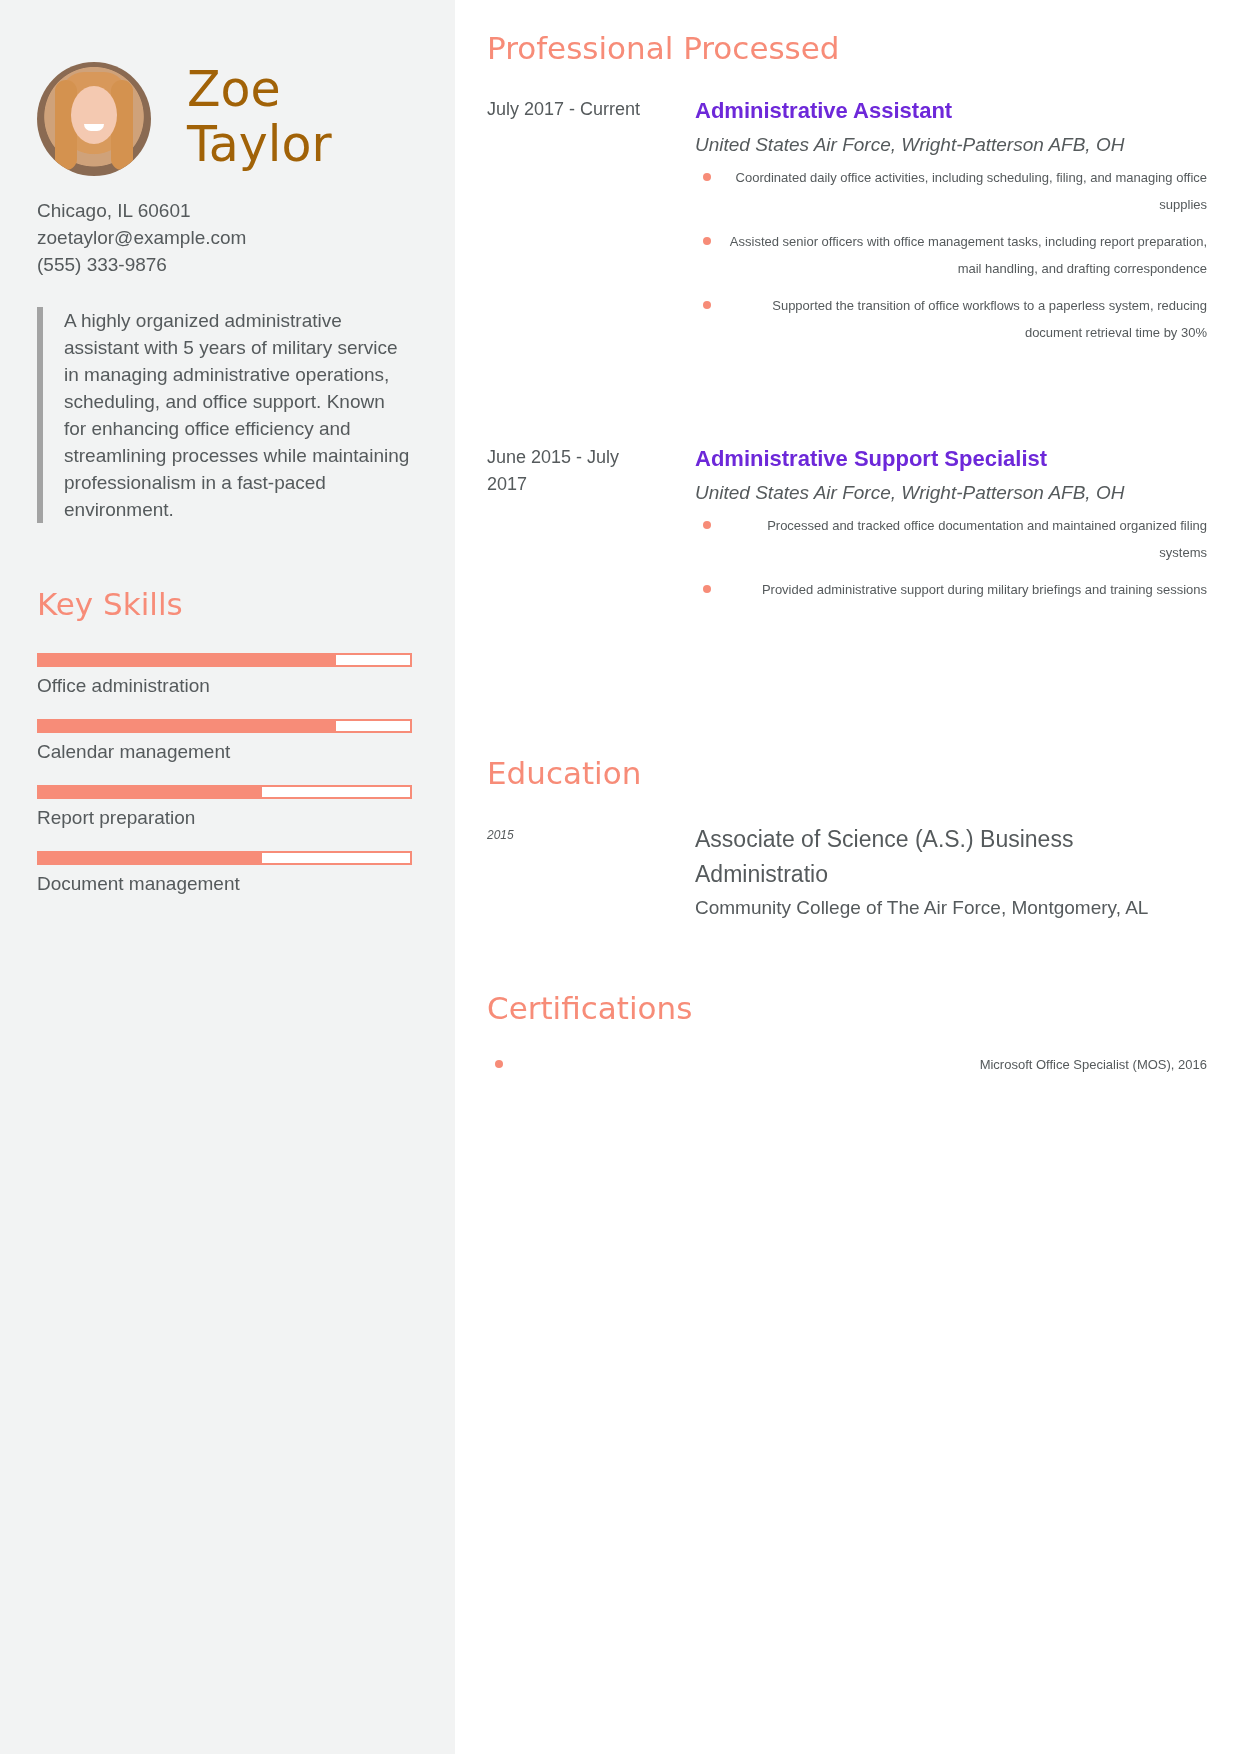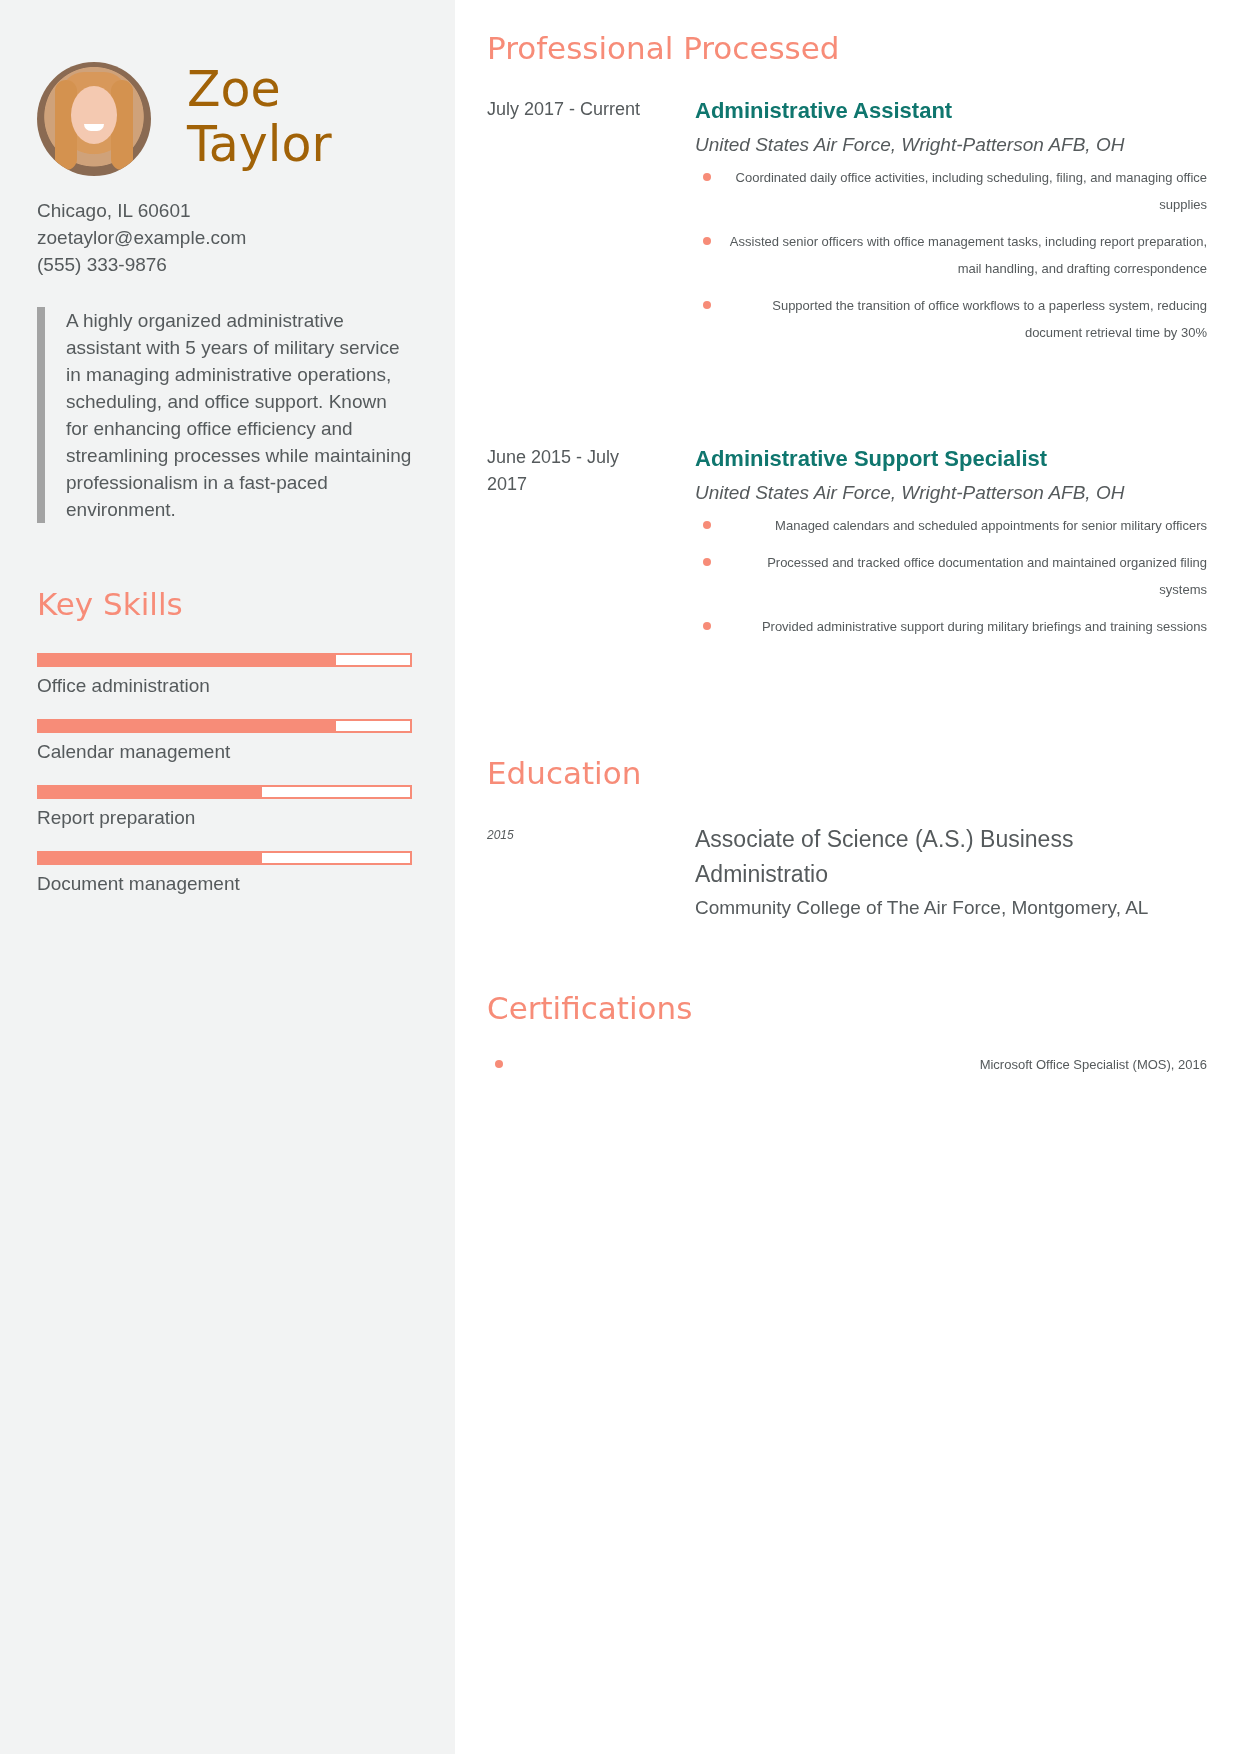--- a/index.html
+++ b/index.html
@@ -23,35 +23,35 @@
   .avatar .hair-r { position:absolute; left: 74px; top: 18px; width: 22px; height: 90px; border-radius: 12px; background:#d4924f; }
   .avatar .hair-top { position:absolute; left: 24px; top: 10px; width: 66px; height: 30px; border-radius: 33px 33px 10px 10px; background:#d8985a; }
   .avatar .smile { position:absolute; left: 47px; top: 62px; width: 20px; height: 7px; border-radius: 0 0 10px 10px; background:#fff; }
   .name {
     position: absolute; left: 187px; top: 62px; font-size: 49px; line-height: 55px;
     color: #a16207; font-family: "DejaVu Sans", sans-serif; margin: 0; font-weight: normal;
   }
   .contact { position: absolute; left: 37px; top: 197px; font-size: 19px; line-height: 27px; }
   .summary {
     position: absolute; left: 37px; top: 307px; width: 375px;
-    border-left: 8px solid #a3a3a3; padding-left: 21px; box-sizing: border-box;
+    border-left: 6px solid #a3a3a3; padding-left: 21px; box-sizing: border-box;
     font-size: 19px; line-height: 27px;
   }
   .sec-title { font-family: "DejaVu Sans", sans-serif; color: #f78c78; font-size: 31px; font-weight: normal; margin: 0; }
   .skills-title { position: absolute; left: 37px; top: 586px; }
   .skills { position: absolute; left: 37px; top: 653px; width: 375px; }
   .skill { height: 66px; }
   .bar { height: 14px; border: 2px solid #f78c78; background: #fff; box-sizing: border-box; position: relative; }
   .bar .fill { position: absolute; left: 0; top: 0; bottom: 0; background: #f78c78; }
   .skill-label { font-size: 19px; line-height: 27px; margin-top: 5px; }
   .exp-title { position: absolute; left: 0; top: 30px; }
   .job { position: absolute; left: 0; width: 720px; }
   .job .date { position: absolute; left: 0; top: 0; width: 170px; font-size: 18px; line-height: 27px; }
   .job .body { position: absolute; left: 208px; top: 0; width: 512px; }
-  .job-title { font-size: 22px; font-weight: bold; line-height: 30px; margin: 0; color: #0f766e; }
+  .job-title { font-size: 22px; font-weight: bold; line-height: 30px; margin: 0; color: #6d28d9; }
   .employer { font-style: italic; font-size: 19px; line-height: 27px; margin-top: 5px; }
   ul.bullets { list-style: none; margin: 6px 0 0 0; padding: 0; }
   ul.bullets li { position: relative; padding-left: 33px; font-size: 13px; line-height: 27px; margin-bottom: 10px; text-align: right; }
   ul.bullets li .dot { position: absolute; left: 8px; top: 9px; width: 8px; height: 8px; border-radius: 50%; background: #f78c78; }
   .edu-title { position: absolute; left: 0; top: 755px; }
   .edu { position: absolute; left: 0; top: 822px; width: 720px; }
   .edu .date { position: absolute; left: 0; top: 0; font-style: italic; font-size: 12px; line-height: 27px; }
   .edu .body { position: absolute; left: 208px; top: 0; width: 512px; }
   .degree { font-size: 23px; line-height: 35px; }
   .school { font-size: 19px; line-height: 27px; margin-top: 2px; }
@@ -124,21 +124,20 @@
       </ul>
     </div>
   </div>
 
   <div class="job" style="top:444px">
     <div class="date" style="width:150px">June 2015 - July 2017</div>
     <div class="body">
       <h3 class="job-title">Administrative Support Specialist</h3>
       <div class="employer">United States Air Force, Wright-Patterson AFB, OH</div>
       <ul class="bullets">
-        <li><span class="dot"></span><span>Managed calendars and scheduled appointments for senior military officers</span></li>
         <li><span class="dot"></span><span>Processed and tracked office documentation and maintained organized filing systems</span></li>
         <li><span class="dot"></span><span>Provided administrative support during military briefings and training sessions</span></li>
       </ul>
     </div>
   </div>
 
   <h2 class="sec-title edu-title">Education</h2>
   <div class="edu">
     <div class="date">2015</div>
     <div class="body">

